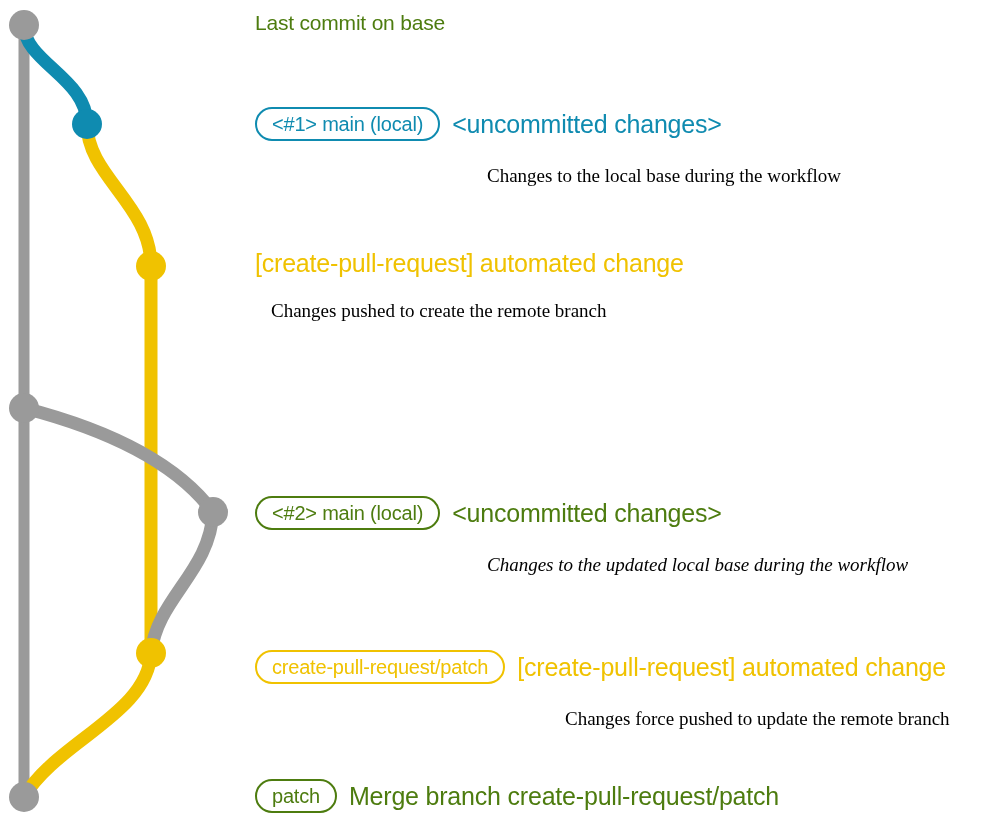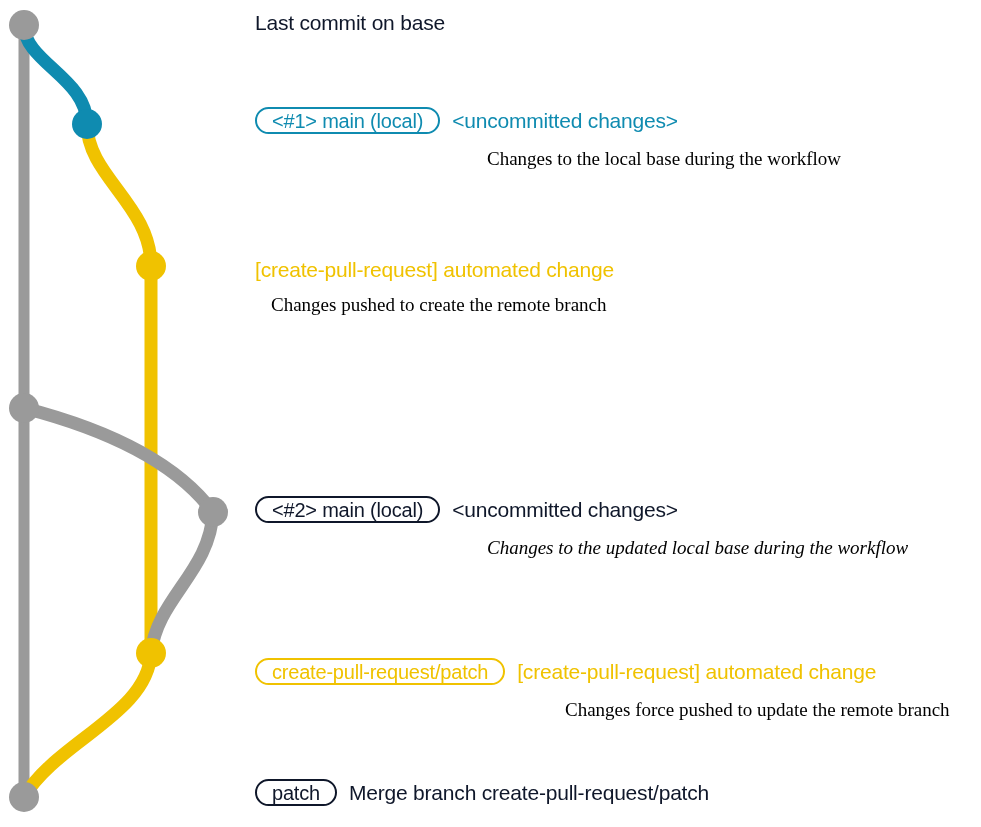--- a/index.html
+++ b/index.html
@@ -43,51 +43,51 @@
     display: flex;
     align-items: center;
     white-space: nowrap;
   }
 
   .ref-badge {
     display: inline-flex;
     align-items: center;
     justify-content: center;
     box-sizing: border-box;
-    height: 27px;
+    height: 34px;
     padding: 0 15px;
     border: 2px solid currentColor;
     border-radius: 17px;
     font-size: 20px;
     line-height: 1;
     letter-spacing: -0.2px;
     margin-right: 12px;
     background: #ffffff;
   }
 
   .subject {
-    font-size: 21px;
+    font-size: 25px;
     line-height: 1;
     letter-spacing: -0.2px;
     white-space: nowrap;
   }
 
   .detail {
     font-family: "Liberation Serif", serif;
     font-size: 19px;
     color: #000000;
     white-space: nowrap;
-    margin-top: 14px;
+    margin-top: 24px;
     display: block;
   }
 
   
-  .c-gray   { color: #0f172a; }
+  .c-gray   { color: #4d7c0f; }
   .c-blue   { color: #0f8bb0; }
-  .c-yellow { color: #f0c200; margin-top: 8px; }
+  .c-yellow { color: #f0c200; }
 
   .plain-label {
     font-size: 21px;
     line-height: 1;
     letter-spacing: -0.2px;
     white-space: nowrap;
   }
 
   
   #row-last-commit   { top: 12px;  }

